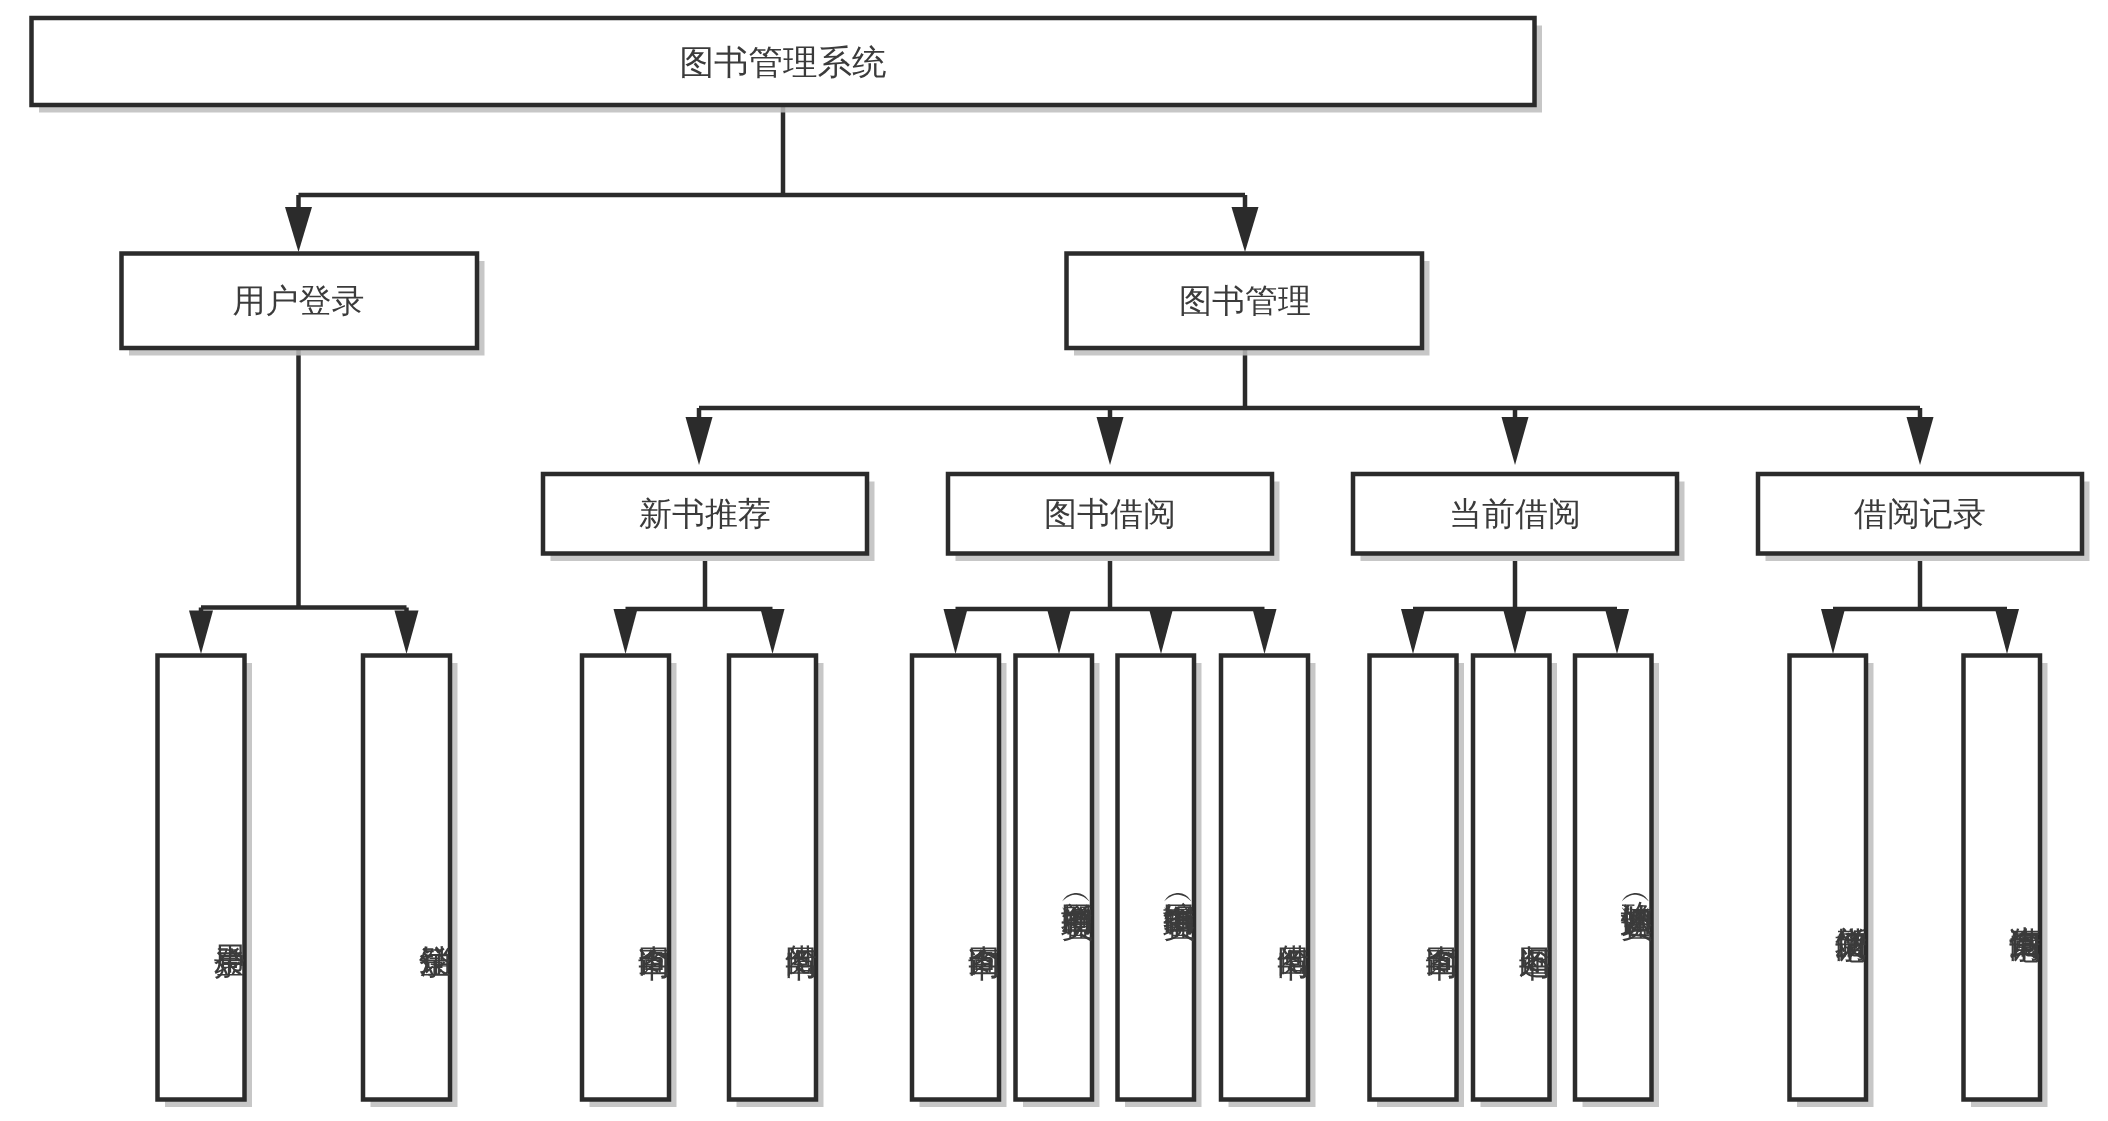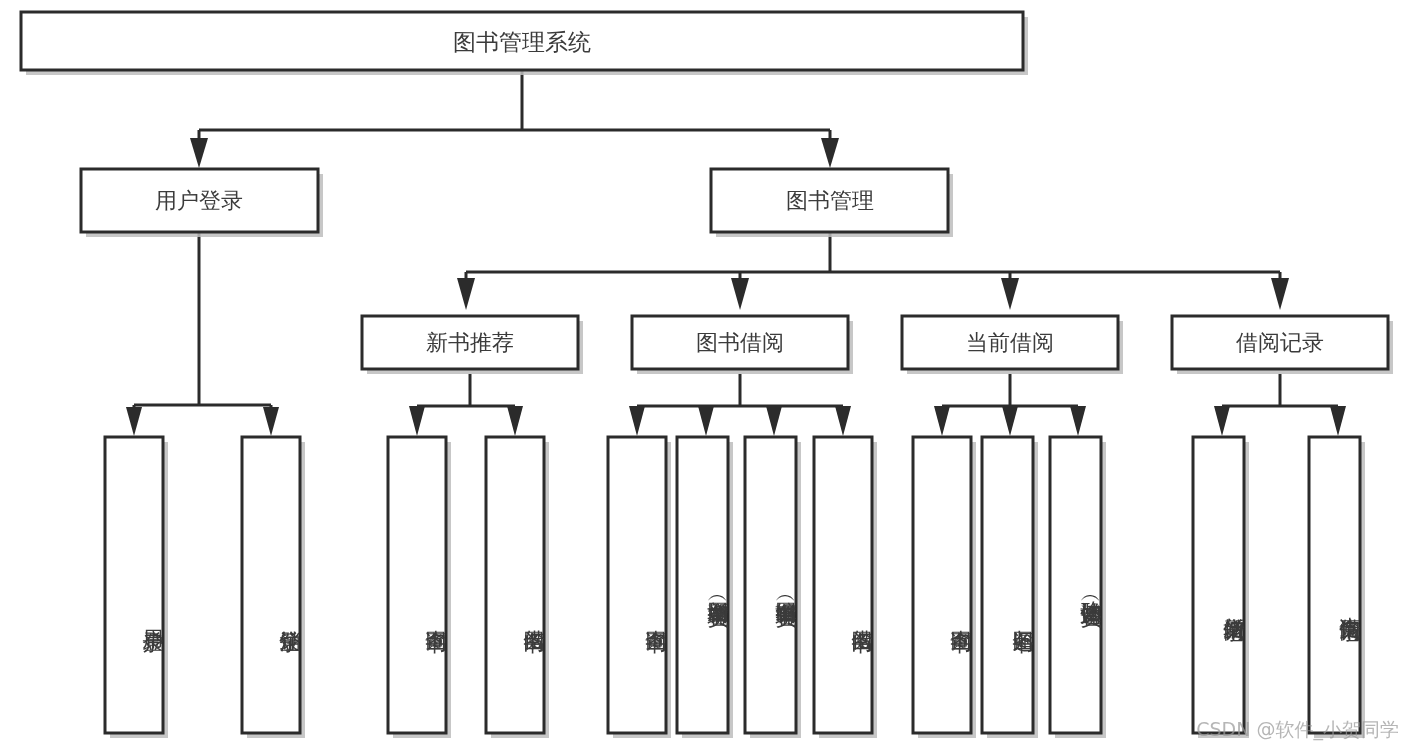--- a/index.html
+++ b/index.html
@@ -237,14 +237,13 @@
   <div class="leaf-label" style="left:608px; top:505px; width:58px; height:220px;">查询图书</div>
   <div class="leaf-label" style="left:677px; top:445px; width:51px; height:286px;">新增图书（管理员）</div>
   <div class="leaf-label" style="left:745px; top:445px; width:51px; height:286px;">编辑图书（管理员）</div>
   <div class="leaf-label" style="left:814px; top:505px; width:58px; height:220px;">借阅图书</div>
   <div class="leaf-label" style="left:913px; top:505px; width:58px; height:220px;">查询图书</div>
   <div class="leaf-label" style="left:982px; top:505px; width:51px; height:220px;">归还图书</div>
   <div class="leaf-label" style="left:1050px; top:445px; width:51px; height:286px;">确认归还（管理员）</div>
   <div class="leaf-label" style="left:1193px; top:478px; width:51px; height:250px;">新增借阅记录</div>
   <div class="leaf-label" style="left:1309px; top:478px; width:51px; height:250px;">查询借阅记录</div>
 
-  <div class="watermark">CSDN @软件_小贺同学</div>
 </div>
 
 </body></html>

